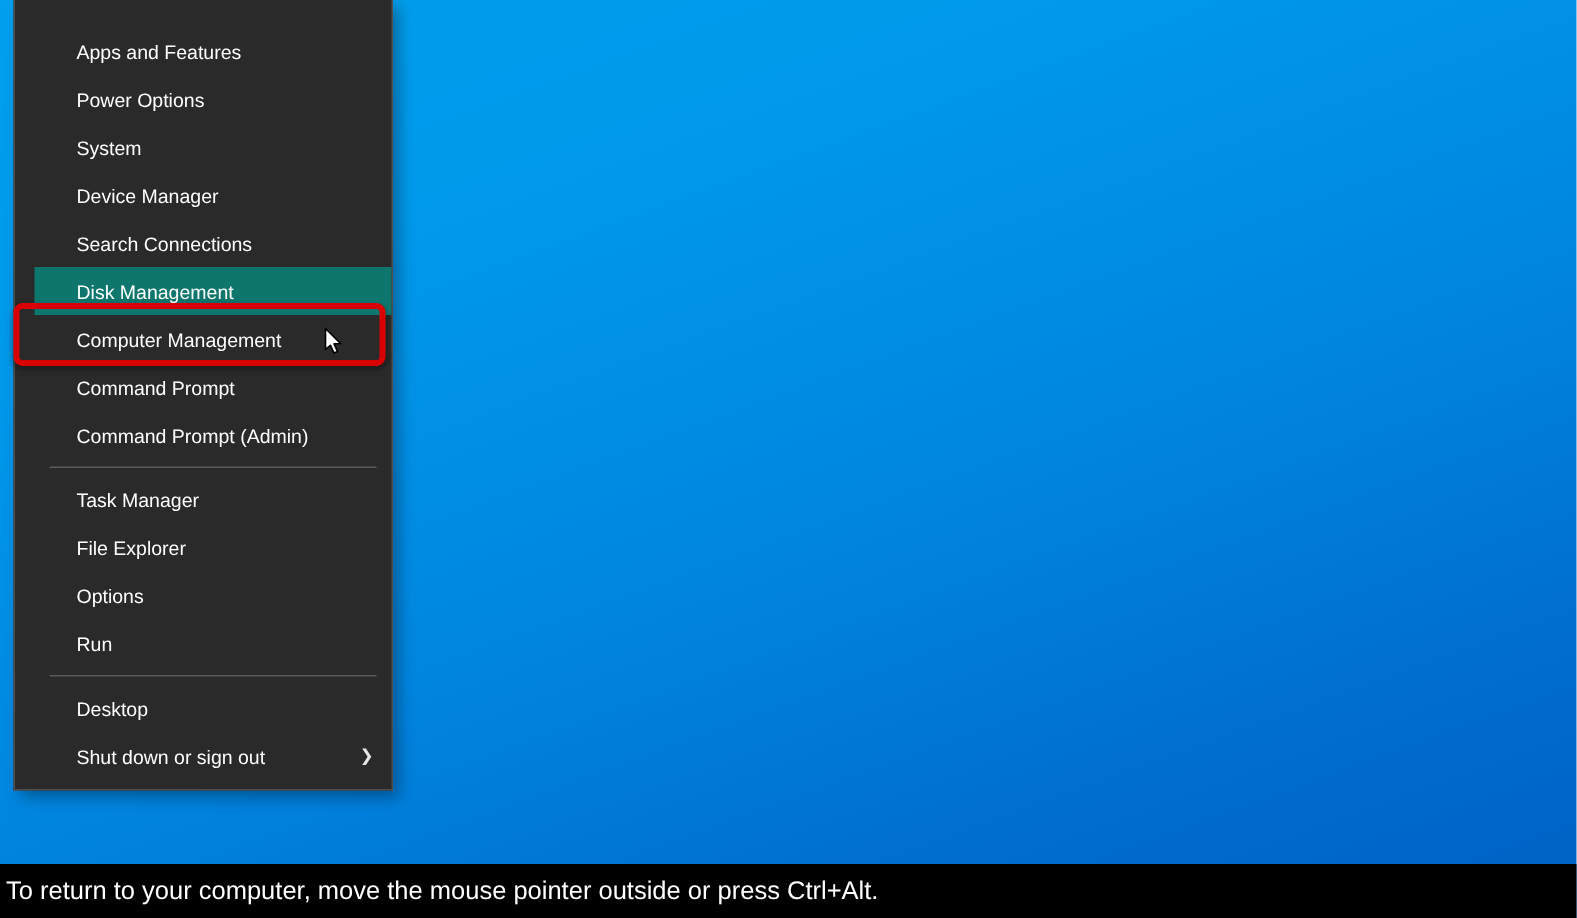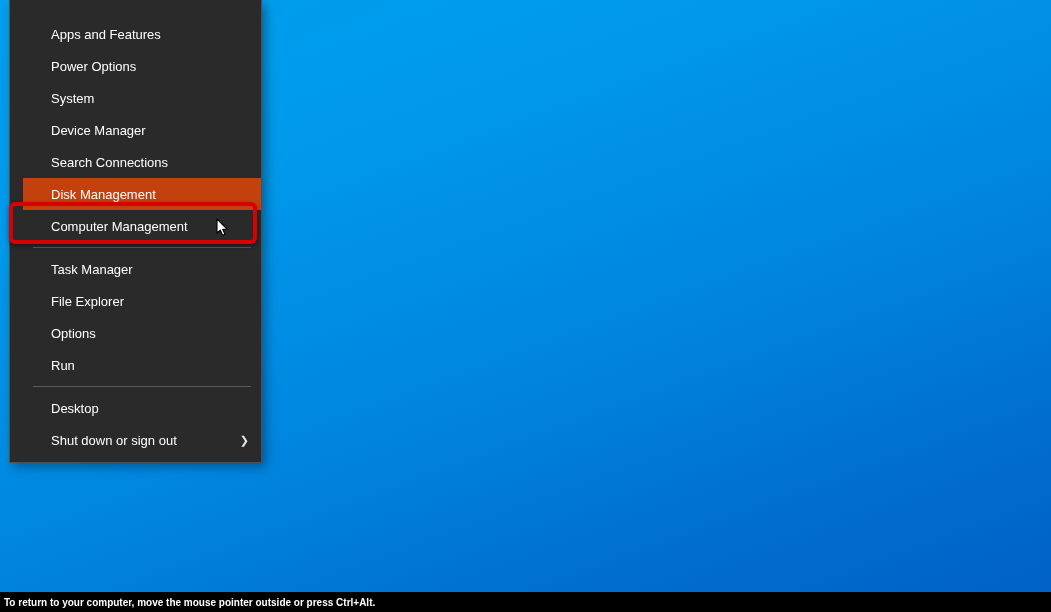--- a/index.html
+++ b/index.html
@@ -34,21 +34,21 @@
       height: 32px;
       display: flex;
       align-items: center;
       padding-left: 28px;
       padding-right: 14px;
       color: #fff;
       cursor: default;
       white-space: nowrap;
     }
     .menu-item.hovered {
-      background: #c2410c;
+      background: #0f766e;
     }
     .menu-item .chevron {
       position: absolute;
       right: 12px;
       top: 50%;
       transform: translateY(-50%);
       font-size: 11px;
       color: #e6e6e6;
     }
     .menu-sep {
@@ -67,28 +67,27 @@
       position: absolute;
       width: 14px;
       height: 20px;
       pointer-events: none;
     }
     .hint-bar {
       position: absolute;
       left: 0;
       right: 0;
       bottom: 0;
-      height: 20px;
+      height: 36px;
       background: #000;
       color: #fff;
-      font-size: 10px;
+      font-size: 17px;
       display: flex;
       align-items: center;
       padding-left: 4px;
-      font-weight: bold;
     }
   </style>
 </head>
 <body>
 
 <div class="desktop"></div>
 
 <div class="winx-menu" id="winx-menu">
     <div class="menu-item">
       <span>Apps and Features</span>
@@ -103,20 +102,26 @@
       <span>Device Manager</span>
     </div>
     <div class="menu-item">
       <span>Search Connections</span>
     </div>
     <div class="menu-item hovered">
       <span>Disk Management</span>
     </div>
     <div class="menu-item">
       <span>Computer Management</span>
+    </div>
+    <div class="menu-item">
+      <span>Command Prompt</span>
+    </div>
+    <div class="menu-item">
+      <span>Command Prompt (Admin)</span>
     </div>
     <div class="menu-sep"></div>
     <div class="menu-item">
       <span>Task Manager</span>
     </div>
     <div class="menu-item">
       <span>File Explorer</span>
     </div>
     <div class="menu-item">
       <span>Options</span>

